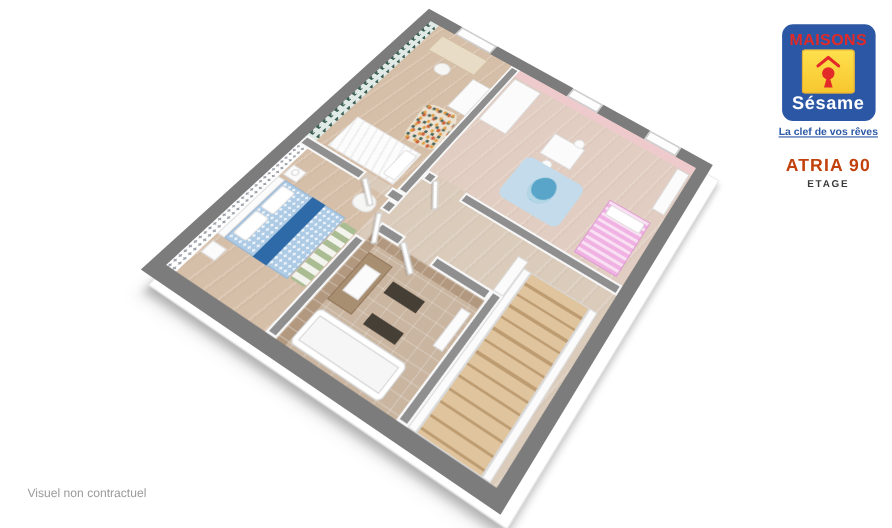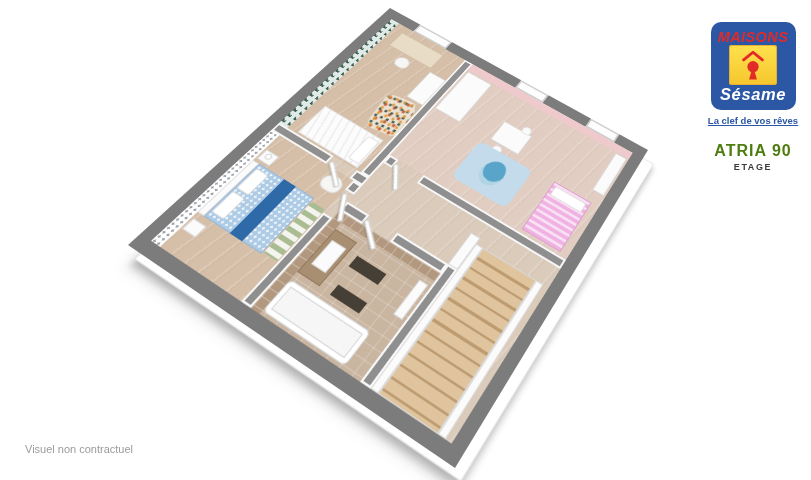--- a/index.html
+++ b/index.html
@@ -68,33 +68,33 @@
   .vanity { background:#a98f72; border:1px solid #94785c; }
   .tub { background:#f6f6f6; border:1px solid #d5d5d5; border-radius:5px; box-shadow:inset 0 0 0 4px #ffffff, inset 0 0 0 5px #d9d9d9; }
   .dark { background:#463f35; }
   .door { background:#ffffff; border:1px solid #cccccc; box-shadow:0 1px 1px rgba(0,0,0,0.18); transform-origin:0 50%; }
 
   
   .brand-block { position:absolute; top:22px; right:6px; width:104px; display:flex; flex-direction:column; align-items:center; }
   .logo-square {
     width:85px; height:88px; background:var(--brand-blue,#2b57a5); border-radius:10px;
     display:flex; flex-direction:column; align-items:center; justify-content:space-between;
-    padding:7px 3px 6px 3px; box-sizing:border-box;font-style:italic;
+    padding:7px 3px 6px 3px; box-sizing:border-box;
   }
   .brand-top { color:var(--brand-red,#e22a28); font-weight:bold; font-size:14.5px; letter-spacing:0.4px; }
   .logo-yellow {
     width:48px; height:42px; border-radius:3px;
     background:linear-gradient(#ffe14d,#f6c62e);
     box-shadow:inset 0 0 0 1px #e7ad34;
     display:flex; align-items:center; justify-content:center;
   }
   .brand-bottom { color:#ffffff; font-weight:bold; font-size:16.5px; letter-spacing:0.6px; }
   .tagline { color:var(--brand-blue,#2b57a5); font-weight:bold; font-size:9.5px; margin-top:5px; white-space:nowrap;text-decoration:underline; }
   .plan-title { margin-top:16px; text-align:center; }
-  .model { font-size:16px; font-weight:bold; letter-spacing:1px; color:#4d7c0f; }
+  .model { font-size:16px; font-weight:bold; letter-spacing:1px; color:#c2410c; }
   .level { font-size:9px; font-weight:bold; letter-spacing:1.6px; color:#3a3a3a; margin-top:2px; }
 
   .footer-note { position:absolute; left:25px; top:443px; font-size:11px; color:#9b9b9b; }
 </style>
 </head>
 <body>
 
 <div class="stage">
 
   <div class="plan-wrap">

